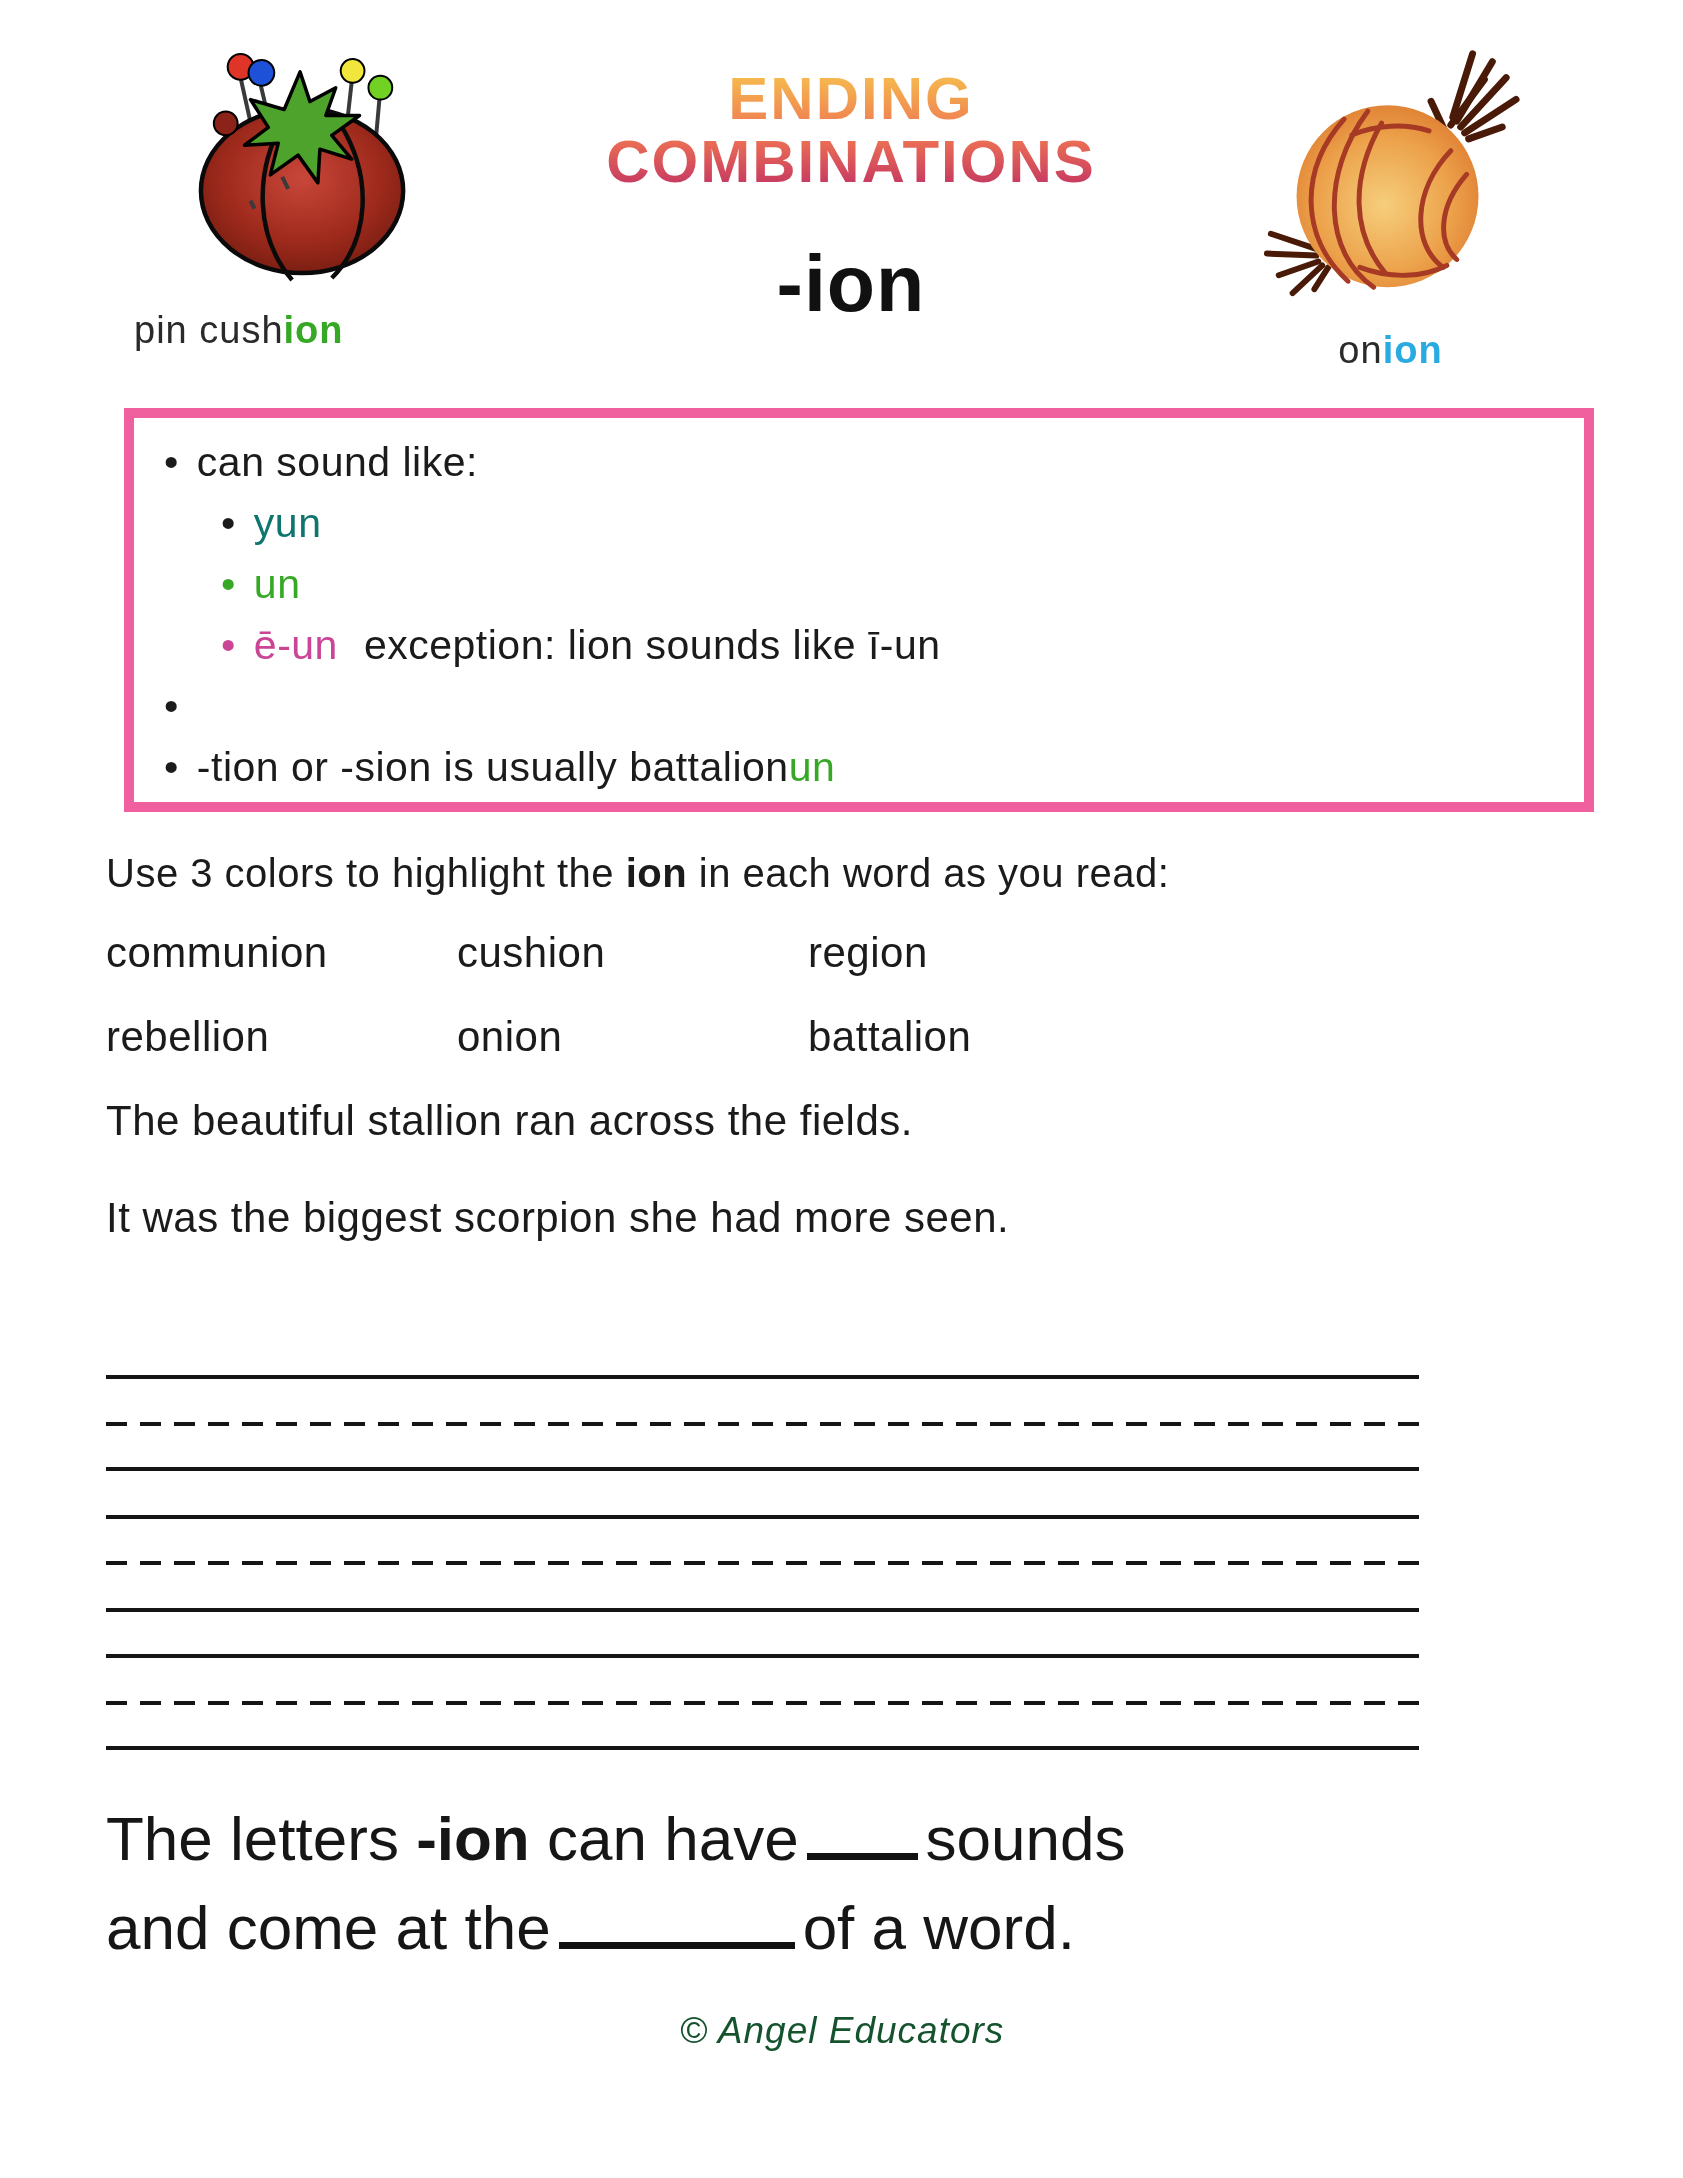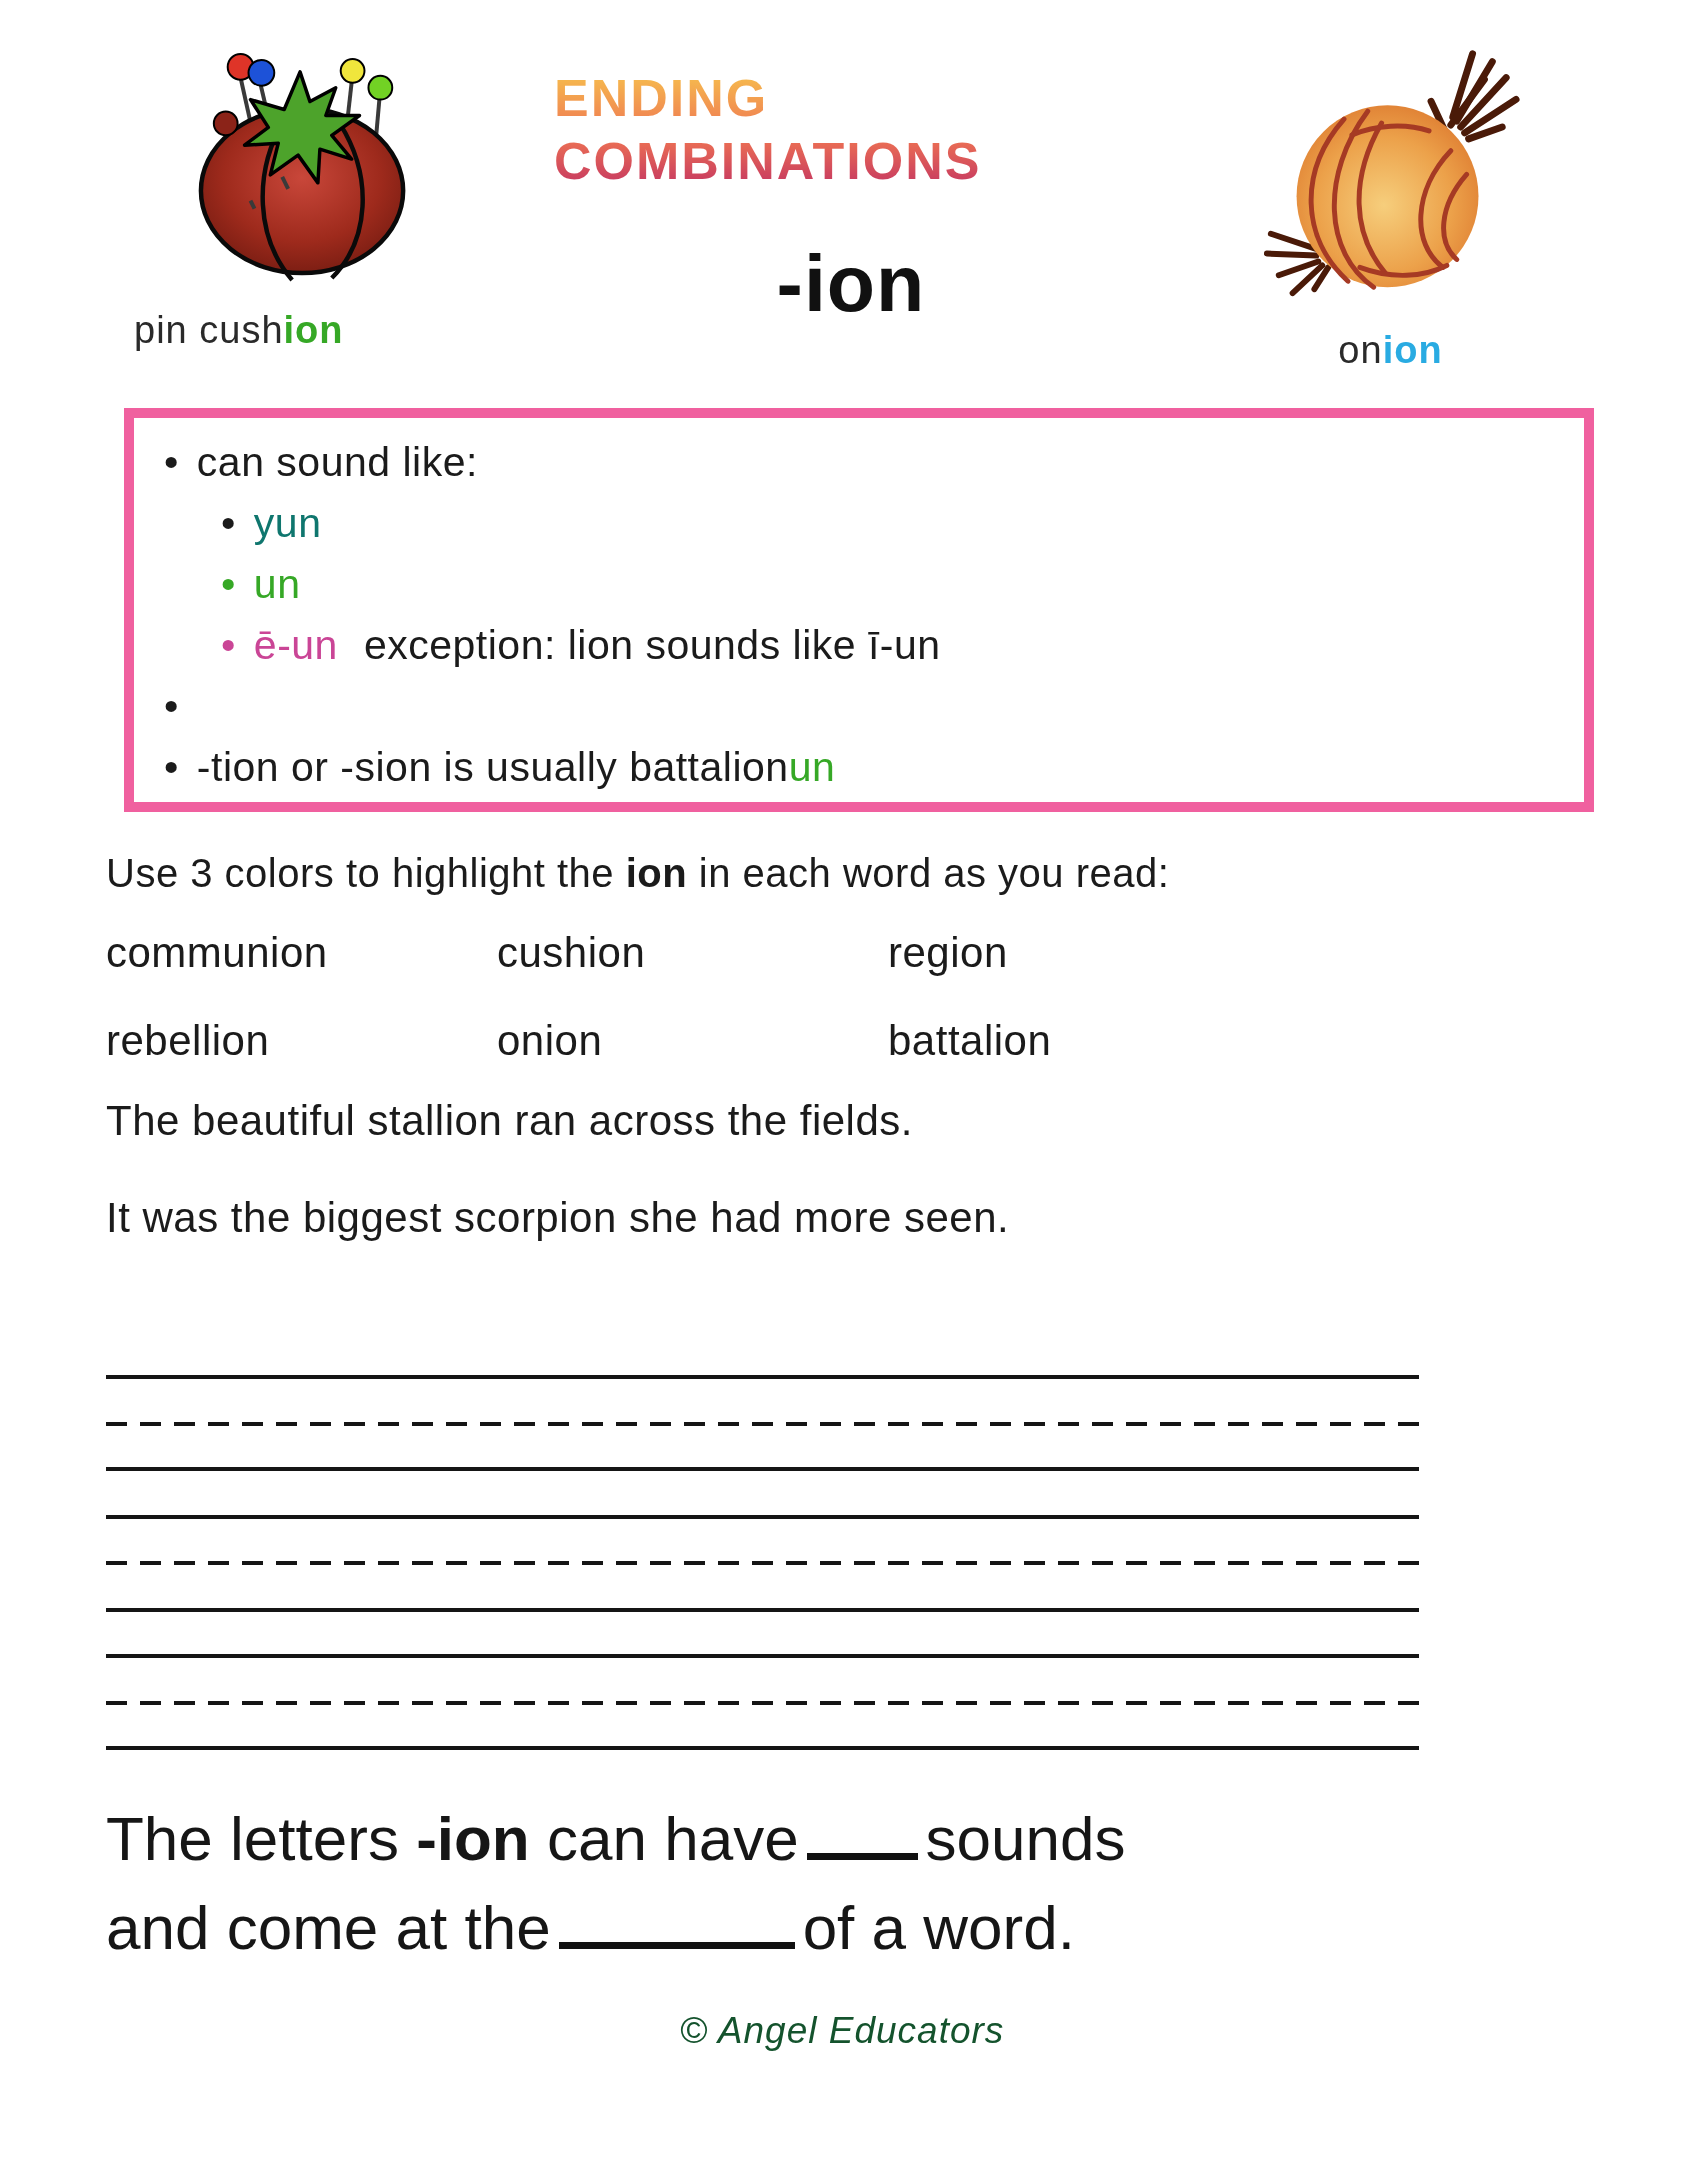--- a/index.html
+++ b/index.html
@@ -4,22 +4,22 @@
 <style>
   html,body{margin:0;padding:0;}
   body{
     width:1683px;height:2178px;position:relative;background:#ffffff;
     font-family:"Liberation Sans",sans-serif;color:#1b1b1b;overflow:hidden;
   }
   .abs{position:absolute;}
 
   
   .gradient-title{
-    left:554px;top:67px;width:594px;text-align:left;
-    font-size:52px;font-weight:bold;letter-spacing:2px;line-height:63px;
+    left:554px;top:67px;width:594px;text-align:center;
+    font-size:60px;font-weight:bold;letter-spacing:2px;line-height:63px;
     background:linear-gradient(180deg,#F7C44D 0%,#EE7353 55%,#C03063 100%);
     -webkit-background-clip:text;background-clip:text;color:transparent;
   }
   .gradient-title span{display:block;}
   .ion-heading{
     left:554px;top:238px;width:594px;text-align:center;
     font-size:79px;font-weight:bold;color:#111;letter-spacing:1px;
   }
 
   
@@ -40,21 +40,21 @@
   .c-blue{color:#0f766e;}
   .c-green{color:#36A826;}
   .c-magenta{color:#CA4596;}
   .exception-text{margin-left:26px;color:#1b1b1b;}
 
   
   .instruction{left:106px;top:851px;width:1386px;font-size:40px;letter-spacing:0.5px;}
   .instruction b{font-weight:bold;}
   .word-grid{
     left:106px;top:929px;width:1188px;display:grid;
-    grid-template-columns:351px 351px auto;row-gap:36px;font-size:42px;letter-spacing:0.5px;gap:40px;
+    grid-template-columns:351px 351px auto;row-gap:36px;font-size:42px;letter-spacing:0.5px;
   }
   .sentences{left:106px;top:1095px;width:1436px;font-size:42px;letter-spacing:0.5px;}
   .sentences p{margin:0 0 46px 0;line-height:51px;}
 
   
   .writing-area{left:106px;top:1375px;width:1327px;height:378px;}
   .wline{position:absolute;left:0;height:4px;background:#151515;width:1313px;}
   .wline.dashed{
     width:1325px;background:repeating-linear-gradient(90deg,#151515 0 21px,transparent 21px 34px);
   }

